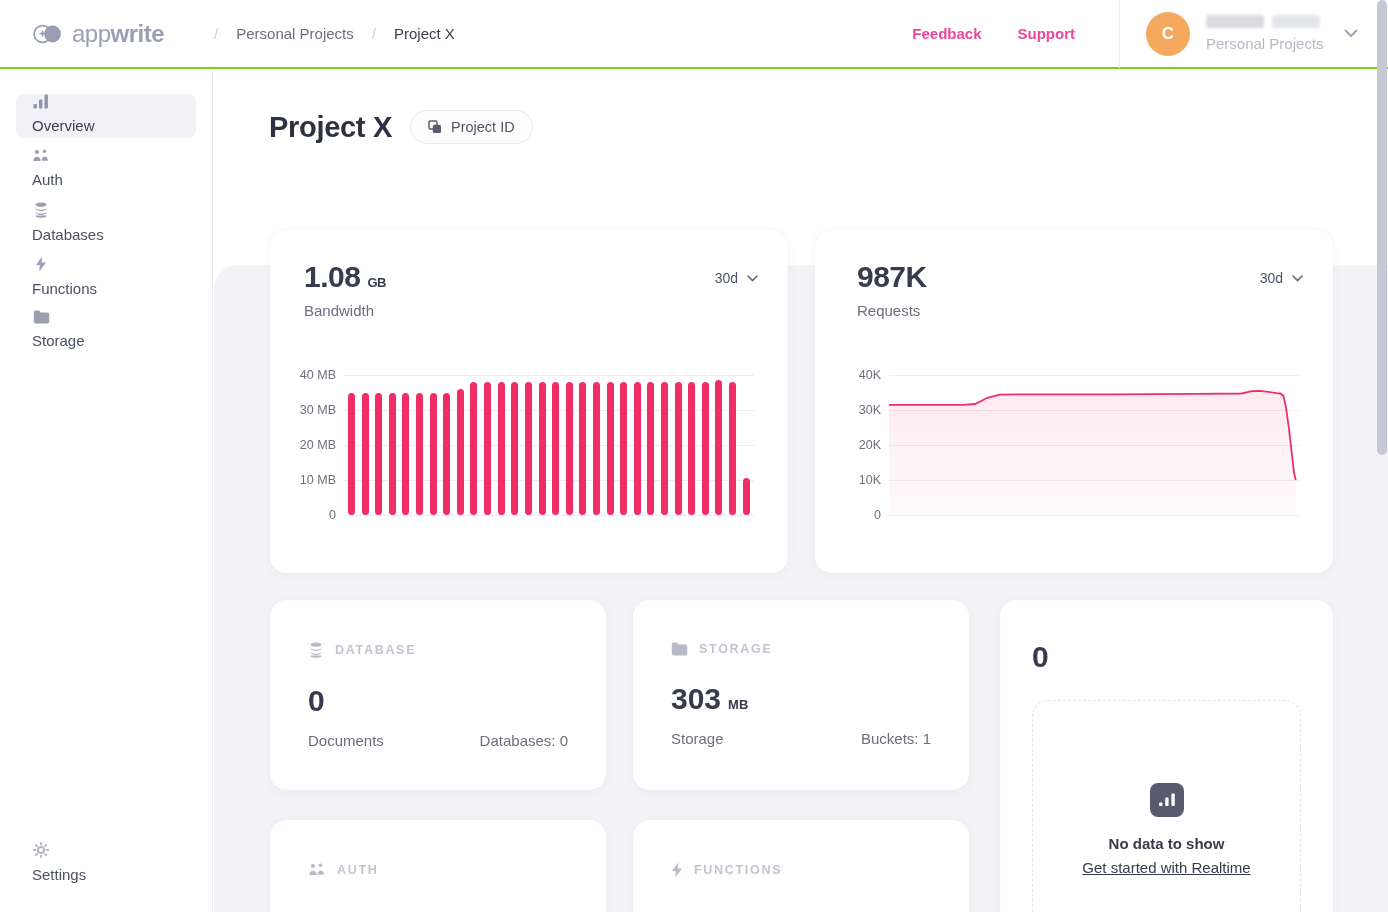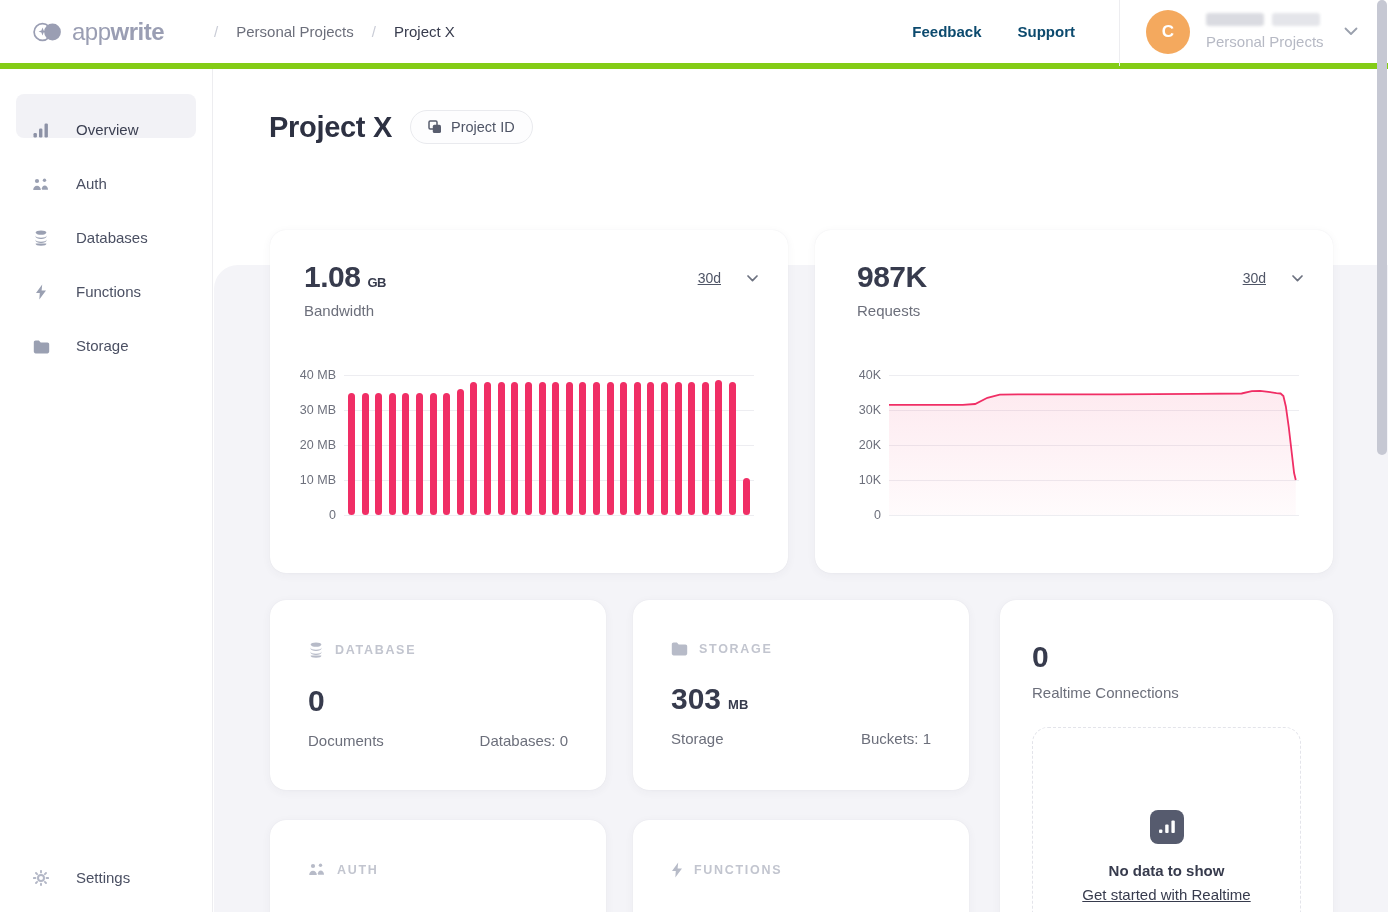--- a/index.html
+++ b/index.html
@@ -1,47 +1,47 @@
 <!DOCTYPE html>
 <html><head>
 <meta charset="utf-8">
 <style>
   html,body{margin:0;padding:0;background:#fff;font-family:"Liberation Sans",sans-serif;}
   *{box-sizing:border-box;}
   #app{position:relative;width:1388px;height:912px;overflow:hidden;background:#fff;color:#373b4d;}
 
   
   .header{position:absolute;top:0;left:0;width:1388px;height:69px;background:#fff;
-          border-bottom:6px solid #84cc16;display:flex;align-items:center;z-index:6;}
+          border-bottom:2px solid #84cc16;display:flex;align-items:center;z-index:6;}
   .logo{display:flex;align-items:center;gap:8px;margin-left:32px;cursor:pointer;}
   .logo-text{font-size:24px;color:#9a9eb3;letter-spacing:-0.5px;}
   .logo-text b{font-weight:700;}
   .breadcrumb{display:flex;align-items:center;margin-left:32px;font-size:15px;}
   .crumb-sep{color:#c9ccd6;padding:0 18px;}
   .crumb-link{color:#6c6f7b;cursor:pointer;}
   .crumb-current{color:#373b4d;font-weight:500;cursor:pointer;}
   .header-spacer{flex:1;}
-  .header-link{font-size:15px;font-weight:700;color:#0c4a6e;margin-right:36px;cursor:pointer;}
+  .header-link{font-size:15px;font-weight:700;color:#ec4899;margin-right:36px;cursor:pointer;}
   .header-divider{width:1px;height:69px;background:#ededf0;margin-left:8px;}
   .account{display:flex;align-items:center;height:69px;padding-left:26px;width:268px;cursor:pointer;}
   .avatar{width:44px;height:44px;border-radius:50%;background:#f4a95e;color:#fff;font-weight:700;
           font-size:17px;display:flex;align-items:center;justify-content:center;flex:0 0 auto;}
   .account-meta{margin-left:16px;display:flex;flex-direction:column;}
   .redacted-row{display:flex;gap:8px;filter:blur(1.5px);}
   .redacted{height:13px;border-radius:3px;background:#dadbe1;}
   .redacted.a{width:58px;}
   .redacted.b{width:48px;background:#e4e5ea;}
   .account-org{margin-top:7px;font-size:15px;color:#b6b9c4;}
   .account-chevron{margin-left:auto;margin-right:30px;color:#9aa0ad;display:flex;}
 
   
   .sidebar{position:absolute;top:69px;left:0;width:213px;bottom:0;background:#fff;
            border-right:1px solid #ededf0;padding-top:25px;z-index:5;}
-  .side-item{display:flex;align-items:flex-end;gap:26px;height:44px;margin:0 16px 10px 16px;
-             padding-left:16px;border-radius:8px;font-size:15px;color:#4b5063;cursor:pointer;}
+  .side-item{display:flex;align-items:flex-start;gap:8px;height:44px;margin:0 16px 10px 16px;
+             padding-left:16px;border-radius:8px;font-size:15px;color:#4b5063;cursor:pointer;flex-direction:column;}
   .side-item .sicon{display:flex;color:#9aa0b2;width:18px;justify-content:center;}
   .side-item.active{background:#f2f2f6;color:#3c4052;}
   .side-item.settings{position:absolute;bottom:26px;left:0;right:0;margin:0 16px;}
 
   
   .main-lower-bg{position:absolute;left:214px;top:265px;right:0;bottom:0;background:#f4f4f8;
                  border-top-left-radius:24px;z-index:0;}
   .page-head{position:absolute;left:269px;top:110px;display:flex;align-items:center;gap:18px;z-index:2;}
   .page-title{font-size:29px;font-weight:700;color:#2d3142;letter-spacing:-0.3px;}
   .project-id-badge{display:flex;align-items:center;gap:9px;padding:8px 17px;border:1px solid #e9eaee;
@@ -53,21 +53,21 @@
   .card-requests{left:815px;top:230px;width:518px;height:343px;padding-left:8px;}
   .card-database{left:270px;top:600px;width:336px;height:190px;}
   .card-storage{left:633px;top:600px;width:336px;height:190px;}
   .card-realtime{left:1000px;top:600px;width:333px;height:370px;}
   .card-auth{left:270px;top:820px;width:336px;height:160px;}
   .card-functions{left:633px;top:820px;width:336px;height:160px;}
 
   .stat-head{display:flex;justify-content:space-between;align-items:flex-start;padding:30px 30px 0 34px;}
   .stat-value{font-size:30px;font-weight:700;color:#373b4d;letter-spacing:-0.5px;}
   .stat-unit{font-size:13px;font-weight:700;margin-left:7px;}
-  .range-select{display:flex;align-items:center;gap:26px;color:#4f5566;font-size:14px;margin-top:10px;cursor:pointer;text-decoration:underline;}
+  .range-select{display:flex;align-items:center;gap:9px;color:#4f5566;font-size:14px;margin-top:10px;cursor:pointer;}
   .range-select .chev{color:#6d7280;display:flex;}
   .stat-label{padding:8px 34px 0;color:#6c6f7b;font-size:15px;}
 
   .chart-wrap{position:absolute;top:145px;left:30px;right:34px;height:140px;display:flex;}
   .ticks{position:relative;width:44px;height:100%;flex:0 0 auto;}
   .ticks span{position:absolute;right:8px;transform:translateY(-50%);font-size:12.5px;color:#6d707c;white-space:nowrap;}
   .plot{position:relative;flex:1;height:100%;}
   .gridline{position:absolute;left:0;right:0;height:1px;background:#ededf1;}
   .bars{position:absolute;left:4px;right:4px;top:0;bottom:0;display:flex;justify-content:space-between;align-items:flex-end;}
   .bar{width:7px;border-radius:4px;}
@@ -361,21 +361,20 @@
       <span>303</span><span class="stat-unit">MB</span>
     </div>
     <div class="mini-foot">
       <span>Storage</span>
       <span>Buckets: 1</span>
     </div>
   </div>
 
   <div class="card card-realtime">
     <div class="rt-value">0</div>
-    <div class="rt-label">Realtime Connections</div>
     <div class="rt-empty">
       <span style="display:flex;">
         <svg width="34" height="34" viewBox="0 0 34 34">
             <rect width="34" height="34" rx="8" fill="#565b6e"></rect>
             <rect x="9" y="19.5" width="3.4" height="3.4" rx="1" fill="#fff"></rect>
             <rect x="15.2" y="14.5" width="3.4" height="8.4" rx="1" fill="#fff"></rect>
             <rect x="21.4" y="10.5" width="3.4" height="12.4" rx="1" fill="#fff"></rect>
           </svg>
       </span>
       <span class="rt-empty-title">No data to show</span>

